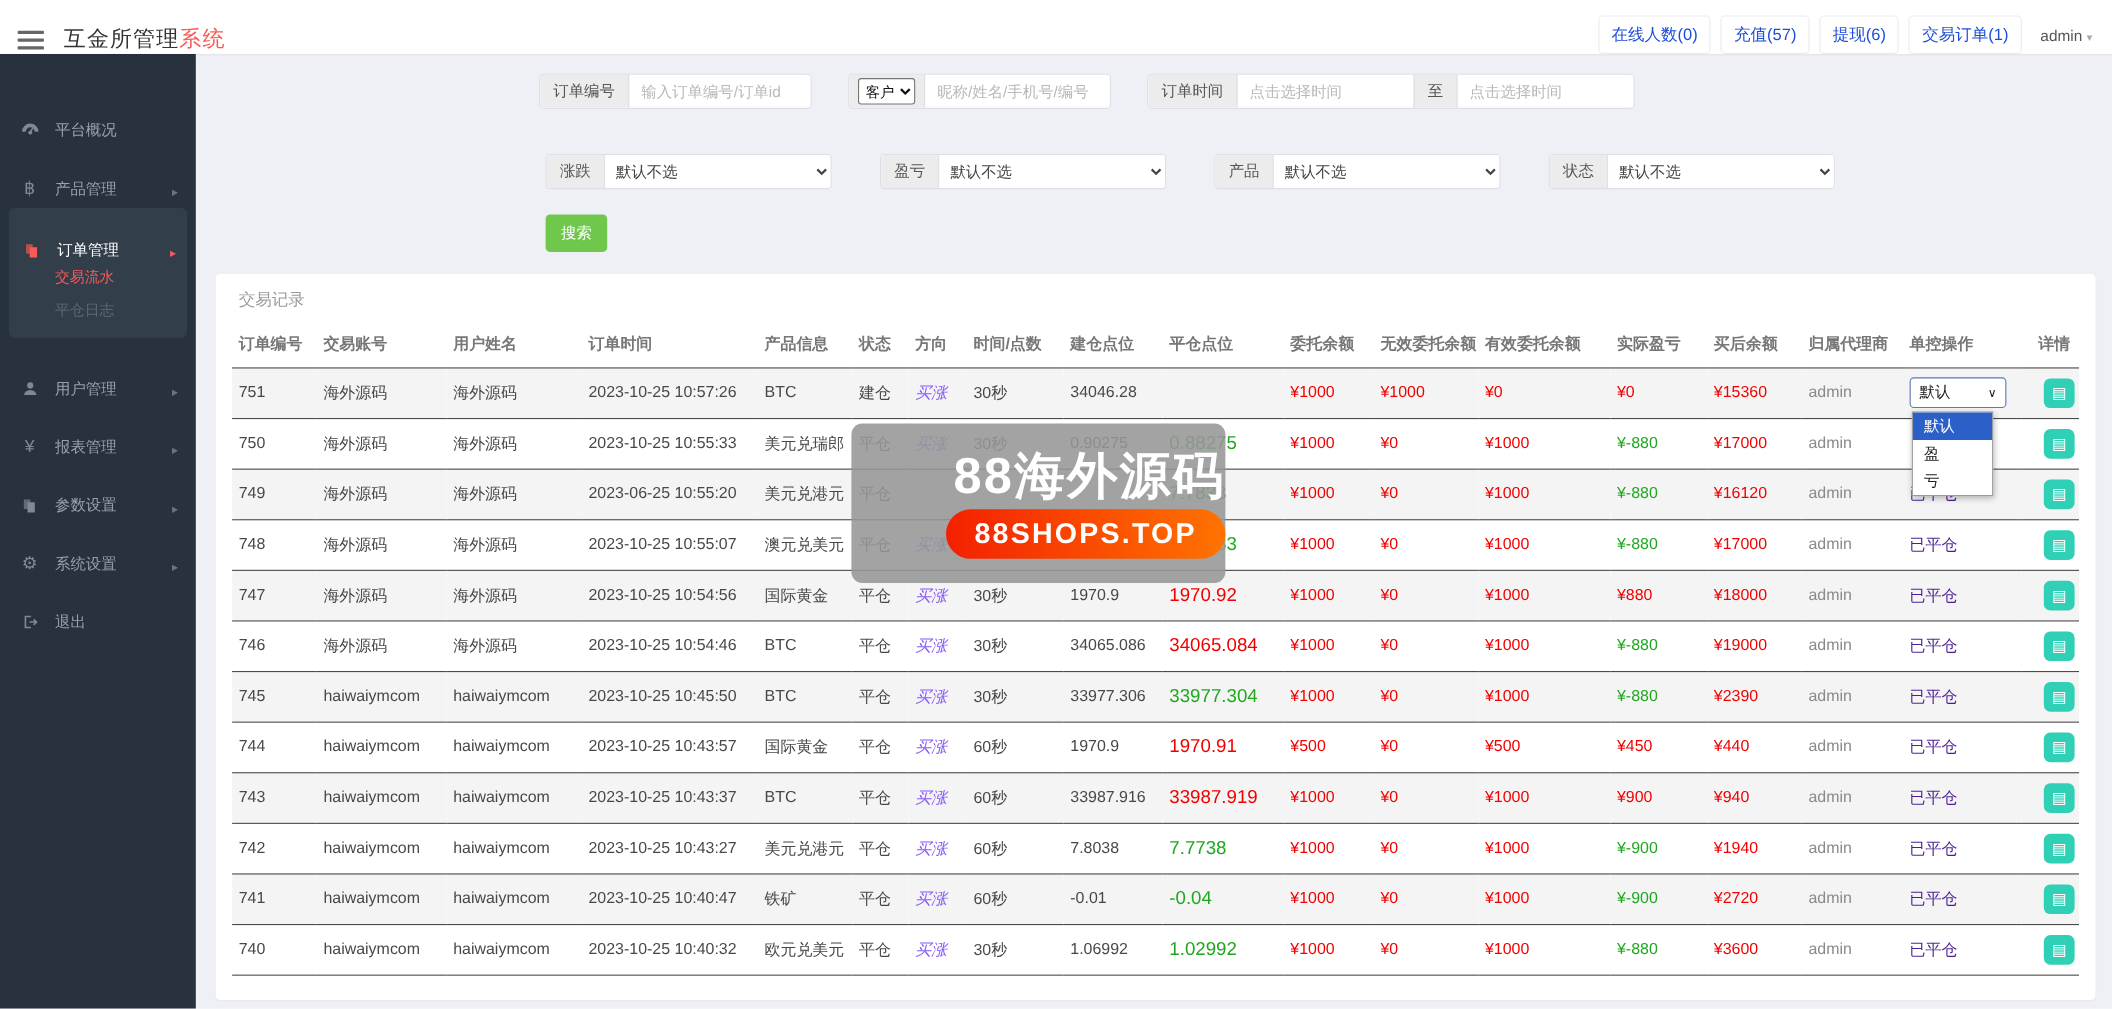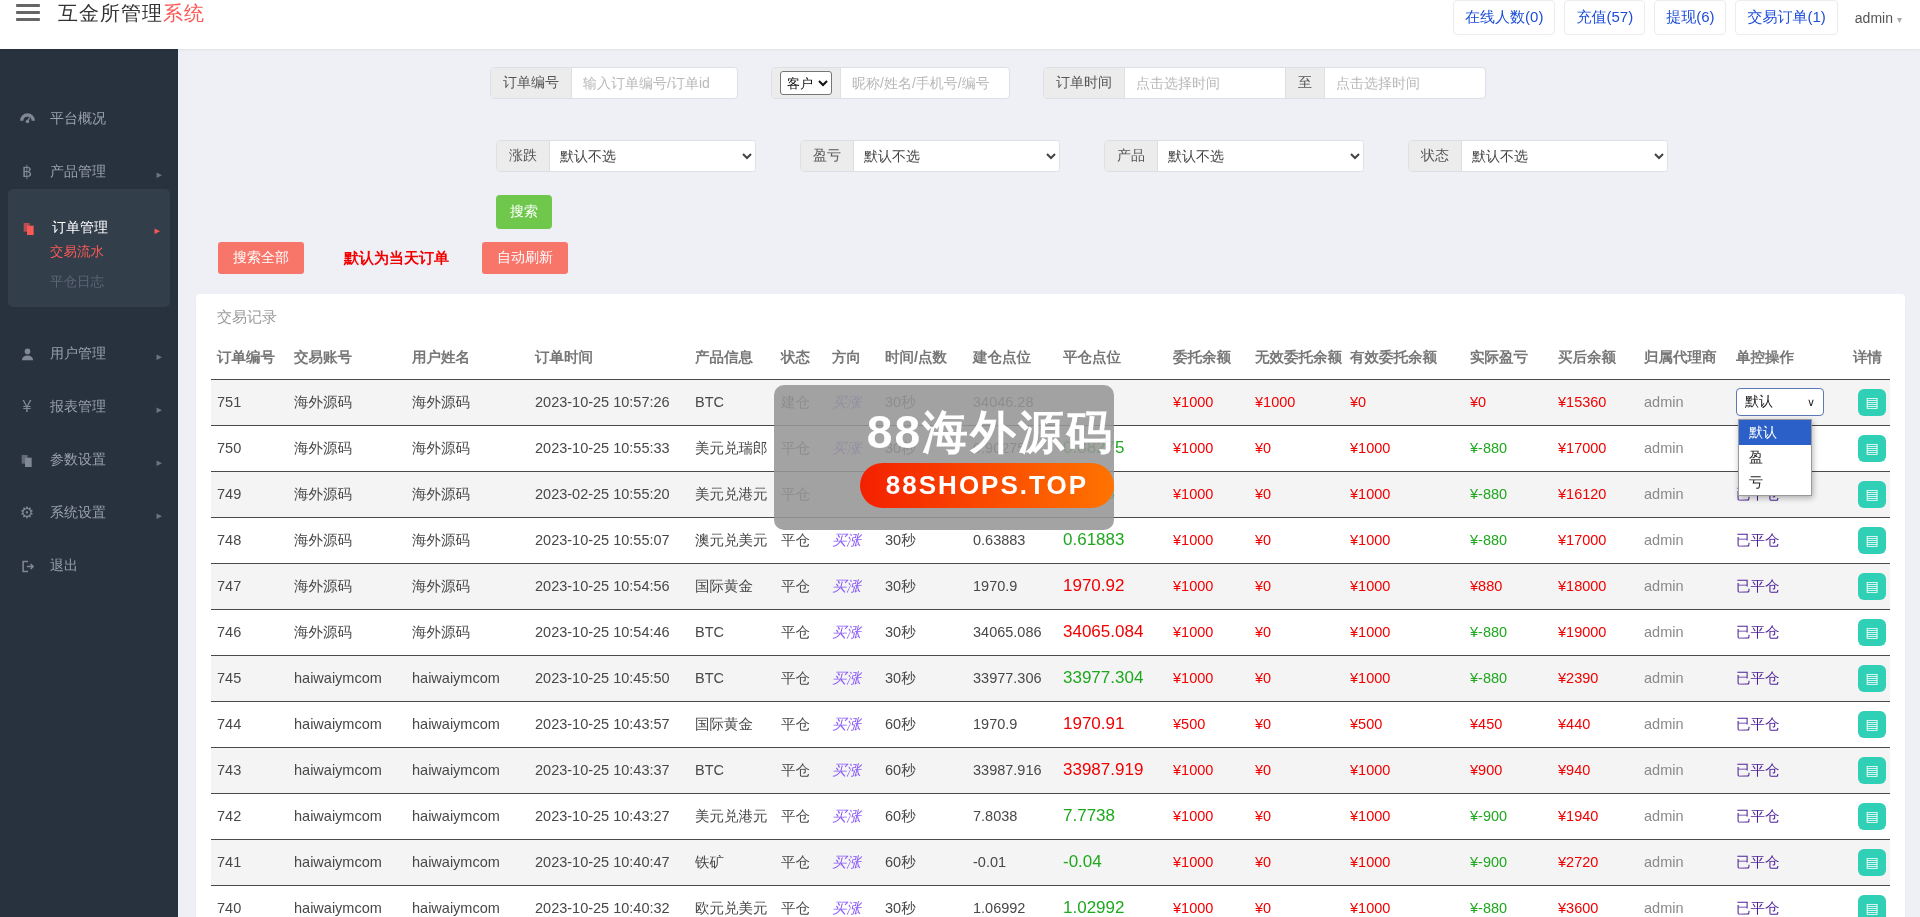--- a/index.html
+++ b/index.html
@@ -1,21 +1,21 @@
 <!DOCTYPE html>
 <html><head>
 <meta charset="utf-8">
 <style>
   * { box-sizing: border-box; margin: 0; padding: 0; }
   html,body { width:1920px; height:917px; overflow:hidden; }
   body { font-family:"Liberation Sans","DejaVu Sans",sans-serif; background:#eef0f6; position:relative; }
 
   
   .topbar { position:absolute; top:0; left:0; right:0; height:49px; background:#fff;
-            display:flex; align-items:flex-start; z-index:50; box-shadow:0 1px 2px rgba(0,0,0,.06); }
+            display:flex; align-items:flex-end; z-index:50; box-shadow:0 1px 2px rgba(0,0,0,.06); }
   .hamburger { width:24px; margin-left:16px; cursor:pointer; }
   .hamburger i { display:block; height:3px; background:#666; margin:4px 0; border-radius:1px; }
   .brand { margin-left:18px; font-size:20px; color:#333; letter-spacing:1px; }
   .brand .red { color:#fa5a55; }
   .top-right { margin-left:auto; display:flex; align-items:center; gap:9px; margin-right:18px; }
   .tbadge { border:1px solid #ececec; border-radius:4px; background:#fff; color:#1d4ed8;
             font-size:15px; padding:7px 11px; cursor:pointer; white-space:nowrap; }
   .tuser { color:#555; font-size:14px; margin-left:8px; cursor:pointer; }
   .tuser .caret { color:#a9a9a9; font-size:10px; margin-left:4px; }
 
@@ -234,25 +234,20 @@
       <div class="igroup sel-group">
         <span class="iaddon">产品</span>
         <select><option>默认不选</option></select>
       </div>
       <div class="igroup sel-group">
         <span class="iaddon">状态</span>
         <select><option>默认不选</option></select>
       </div>
     </div>
     <button class="btn search-btn">搜索</button>
-    <div class="f-row3">
-      <button class="btn salmon">搜索全部</button>
-      <span class="today-note">默认为当天订单</span>
-      <button class="btn salmon">自动刷新</button>
-    </div>
   </div>
 
   <div class="panel">
     <div class="panel-title">交易记录</div>
     <table>
       <colgroup>
         <col style="width:77px">
           <col style="width:118px">
           <col style="width:123px">
           <col style="width:160px">
@@ -347,21 +342,21 @@
     <td class="agent">admin</td>
     <td class="muted"></td>
     <td class="detail-cell">
       <button class="detail-btn">▤</button>
     </td>
   </tr>
           <tr class="stripe">
     <td>749</td>
     <td>海外源码</td>
     <td>海外源码</td>
-    <td>2023-02-25 10:55:20</td>
+    <td>2023-06-25 10:55:20</td>
     <td>美元兑港元</td>
     <td>平仓</td>
     <td class="dirred"></td>
     <td></td>
     <td></td>
     <td class="closept green">7.7833</td>
     <td class="red">¥1000</td>
     <td class="red">¥0</td>
     <td class="red">¥1000</td>
     <td class="green">¥-880</td>

